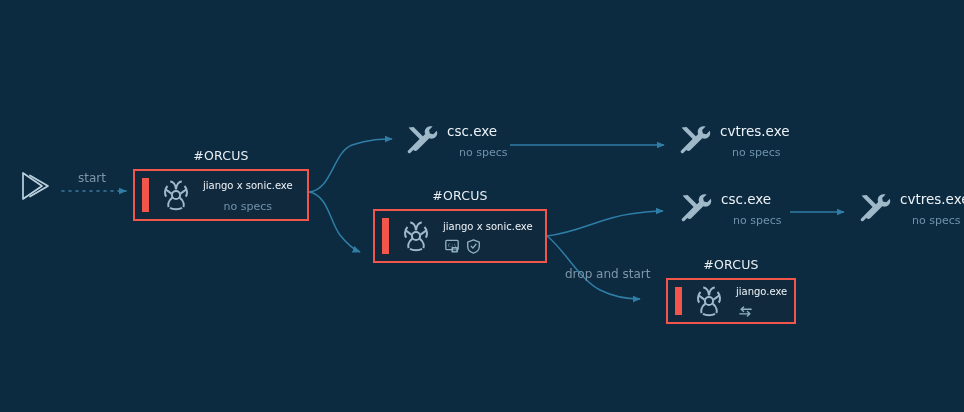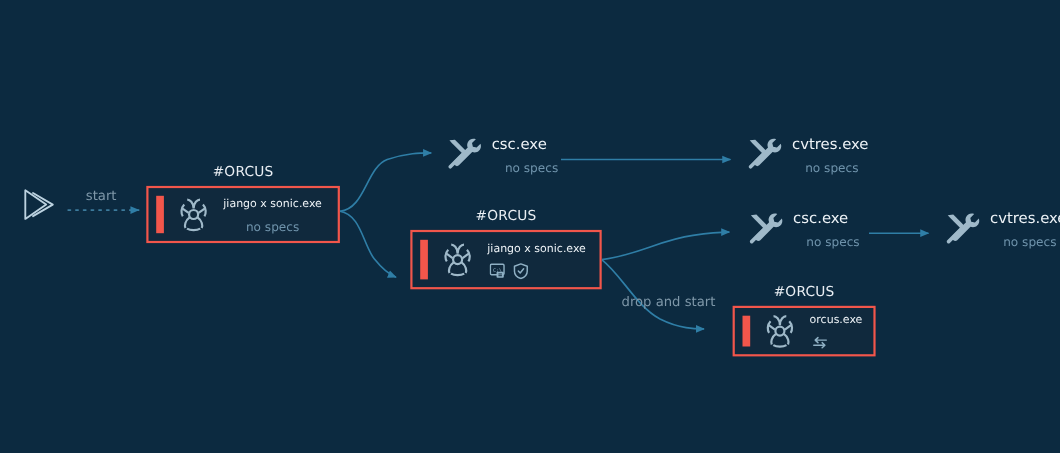--- a/index.html
+++ b/index.html
@@ -310,21 +310,21 @@
             <path d="M8.5,8 C5.2,11.4 5.6,16.4 7.2,18.6"></path>
             <path d="M25.5,8 C28.8,11.4 28.4,16.4 26.8,18.6"></path>
             <path d="M13.4,19.6 C9.2,22.6 8.6,27 9.6,29.2"></path>
             <path d="M20.6,19.6 C24.8,22.6 25.4,27 24.4,29.2"></path>
             <path d="M11,29.8 C14,31.6 20,31.6 23,29.8"></path>
             <path d="M12.5,15.6 L6.6,11.4 M21.5,15.6 L27.4,11.4"></path>
           </g>
         </svg>
       </div>
       <div class="hl-txt">
-        <div class="hl-name">orcus.exe</div>
+        <div class="hl-name">jiango.exe</div>
         <div class="hl-mini">
           <span class="m">
             <svg viewBox="0 0 15 15" width="15" height="15">
               <path d="M13.2,5.2 L3.2,5.2 M5.6,2.9 L3.1,5.2 L5.6,7.5" fill="none" stroke="#8fb0c4" stroke-width="1.35" stroke-linecap="round" stroke-linejoin="round"></path>
               <path d="M1.8,9.8 L11.8,9.8 M9.4,7.5 L11.9,9.8 L9.4,12.1" fill="none" stroke="#8fb0c4" stroke-width="1.35" stroke-linecap="round" stroke-linejoin="round"></path>
             </svg>
           </span>
         </div>
       </div>
     </div>

